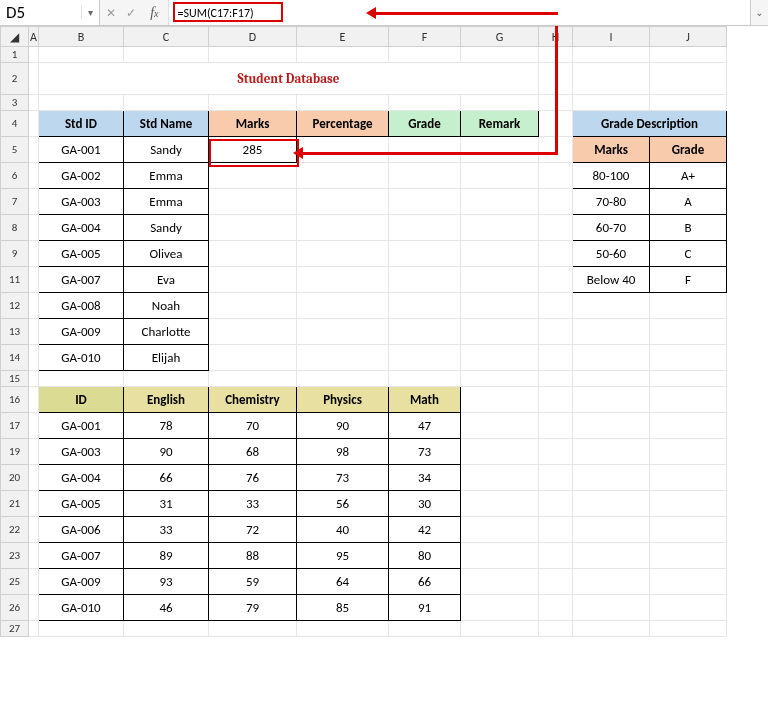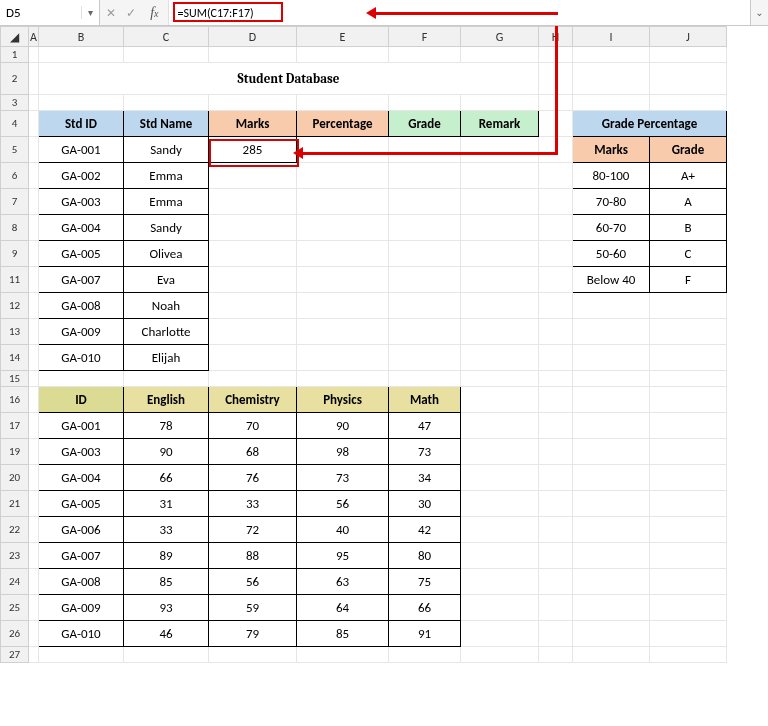--- a/index.html
+++ b/index.html
@@ -19,21 +19,21 @@
     border-bottom: 1px solid #c9c9c9;
     background: #f5f5f5;
   }
   .namebox {
     width: 100px;
     display: flex;
     align-items: center;
     border-right: 1px solid #c9c9c9;
     background: #fff;
   }
-  .namebox .val { flex: 1; padding: 0 6px; font-size: 13px; }
+  .namebox .val { flex: 1; padding: 0 6px; font-size: 17px; }
   .namebox .dd {
     width: 18px; display:flex; align-items:center; justify-content:center;
     color:#666; font-size:10px; border-left:1px solid #e0e0e0;
   }
   .fxicons { display:flex; align-items:center; padding:0 6px; gap:10px; color:#9a9a9a; }
   .fxicons .fxicon { font-size:12px; }
   .fxlabel { font-style: italic; font-family: "Times New Roman", serif; color:#555; font-size:14px; padding:0 4px; }
   .formula {
     flex:1; display:flex; align-items:center; position:relative;
     border-left:1px solid #e0e0e0; background:#fff;
@@ -66,21 +66,21 @@
   td.cell.cD { width:88px; }
   td.cell.cE { width:92px; }
   td.cell.cF { width:72px; }
   td.cell.cG { width:78px; }
   td.cell.cH { width:34px; }
   td.cell.cI { width:77px; }
   td.cell.cJ { width:77px; }
 
   .title {
     font-family: Cambria, "Times New Roman", serif;
-    font-weight:bold; font-size:18px; color:#000000;
+    font-weight:bold; font-size:18px; color:#b91c1c;
   }
   .title-underline { border-bottom:2px solid #3a6ea5; }
 
   .bordered { border:1px solid #000 !important; }
   .hdr-blue { background:#bdd7ee !important; font-weight:bold; }
   .hdr-orange { background:#f8cbad !important; font-weight:bold; }
   .hdr-green { background:#c6efce !important; font-weight:bold; }
   .hdr-olive { background:#dbdb93 !important; font-weight:bold; }
   .hdr-olive2 { background:#e8e0a0 !important; font-weight:bold; }
 
@@ -178,21 +178,21 @@
       <tr>
             <td class="rownum">4</td>
         <td class="cell narrow"></td>
         <td class="cell cB bordered hdr-blue">Std ID</td>
         <td class="cell cC bordered hdr-blue">Std Name</td>
         <td class="cell cD bordered hdr-orange">Marks</td>
         <td class="cell cE bordered hdr-orange">Percentage</td>
         <td class="cell cF bordered hdr-green">Grade</td>
         <td class="cell cG bordered hdr-green">Remark</td>
         <td class="cell cH"></td>
-        <td class="cell cI bordered hdr-blue" colspan="2">Grade Percentage</td>
+        <td class="cell cI bordered hdr-blue" colspan="2">Grade Description</td>
           </tr>
 
       </tbody>
         <tbody id="students-body">
           <tr>
             <td class="rownum">5</td>
     <td class="cell narrow"></td>
     <td class="cell cB bordered">GA-001</td>
     <td class="cell cC bordered">Sandy</td>
     <td class="cell cD bordered">285</td>
@@ -412,33 +412,20 @@
     <td class="cell cC bordered">89</td>
     <td class="cell cD bordered">88</td>
     <td class="cell cE bordered">95</td>
     <td class="cell cF bordered">80</td>
     <td class="cell cG"></td>
             <td class="cell cH"></td>
             <td class="cell cI"></td>
             <td class="cell cJ"></td>
           </tr>
           <tr>
-            <td class="rownum">24</td>
-    <td class="cell narrow"></td>
-    <td class="cell cB bordered">GA-008</td>
-    <td class="cell cC bordered">85</td>
-    <td class="cell cD bordered">56</td>
-    <td class="cell cE bordered">63</td>
-    <td class="cell cF bordered">75</td>
-    <td class="cell cG"></td>
-            <td class="cell cH"></td>
-            <td class="cell cI"></td>
-            <td class="cell cJ"></td>
-          </tr>
-          <tr>
             <td class="rownum">25</td>
     <td class="cell narrow"></td>
     <td class="cell cB bordered">GA-009</td>
     <td class="cell cC bordered">93</td>
     <td class="cell cD bordered">59</td>
     <td class="cell cE bordered">64</td>
     <td class="cell cF bordered">66</td>
     <td class="cell cG"></td>
             <td class="cell cH"></td>
             <td class="cell cI"></td>

